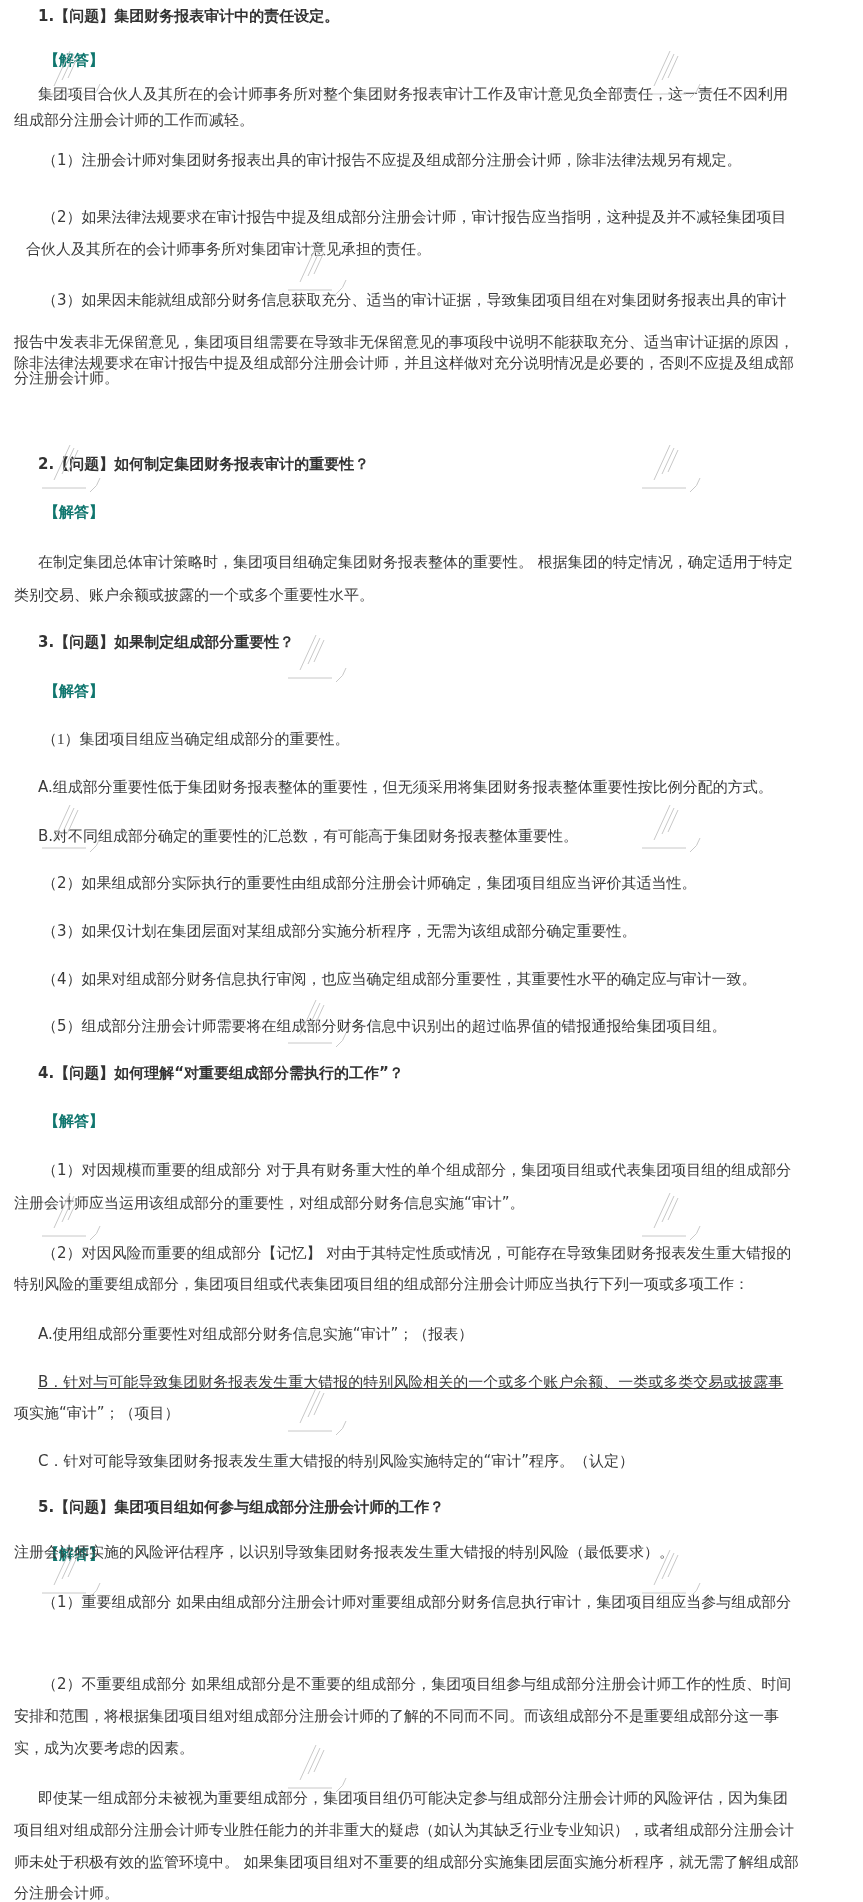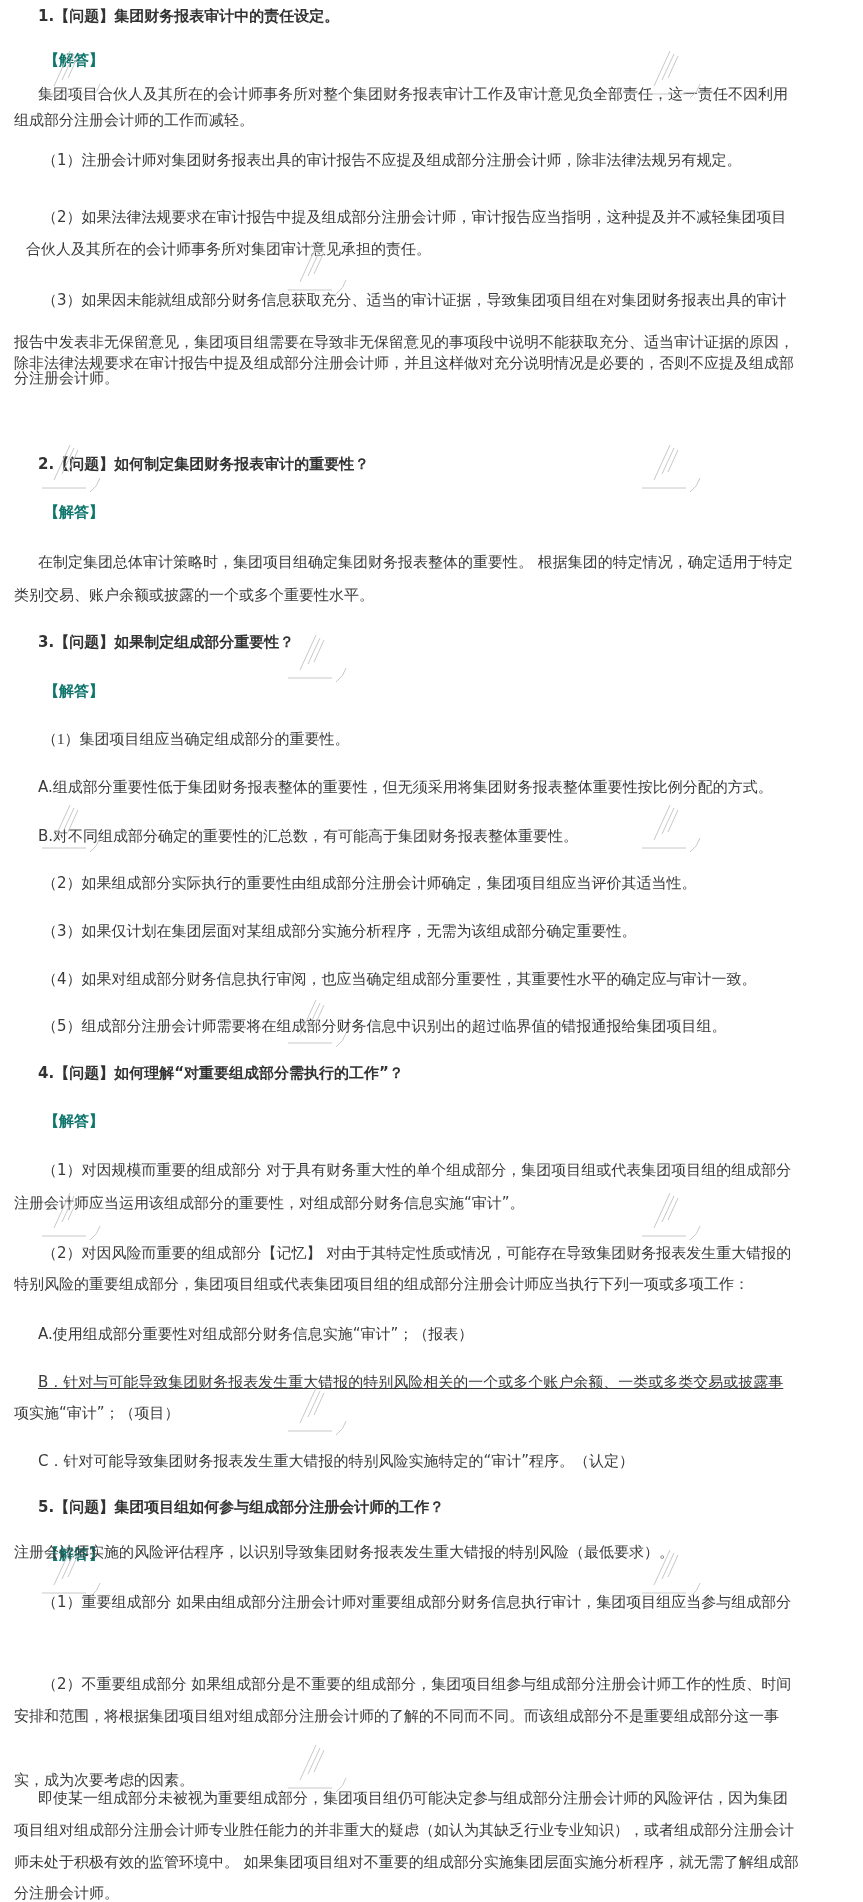--- a/index.html
+++ b/index.html
@@ -70,21 +70,21 @@
   <div class="line" style="left:38px;top:1372px;text-decoration:underline;">B．针对与可能导致集团财务报表发生重大错报的特别风险相关的一个或多个账户余额、一类或多类交易或披露事</div>
   <div class="line" style="left:14px;top:1403px;">项实施“审计”；（项目）</div>
   <div class="line" style="left:38px;top:1451px;">C．针对可能导致集团财务报表发生重大错报的特别风险实施特定的“审计”程序。（认定）</div>
 
   <div class="line q" style="left:38px;top:1497px;">5.【问题】集团项目组如何参与组成部分注册会计师的工作？</div>
   <div class="line ans" style="left:44px;top:1544px;">【解答】</div>
   <div class="line" style="left:42px;top:1592px;">（1）重要组成部分 如果由组成部分注册会计师对重要组成部分财务信息执行审计，集团项目组应当参与组成部分</div>
   <div class="line" style="left:14px;top:1542px;">注册会计师实施的风险评估程序，以识别导致集团财务报表发生重大错报的特别风险（最低要求）。</div>
   <div class="line" style="left:42px;top:1674px;">（2）不重要组成部分 如果组成部分是不重要的组成部分，集团项目组参与组成部分注册会计师工作的性质、时间</div>
   <div class="line" style="left:14px;top:1706px;">安排和范围，将根据集团项目组对组成部分注册会计师的了解的不同而不同。而该组成部分不是重要组成部分这一事</div>
-  <div class="line" style="left:14px;top:1738px;margin-top:32px;">实，成为次要考虑的因素。</div>
+  <div class="line" style="left:14px;top:1738px;">实，成为次要考虑的因素。</div>
   <div class="line" style="left:38px;top:1788px;">即使某一组成部分未被视为重要组成部分，集团项目组仍可能决定参与组成部分注册会计师的风险评估，因为集团</div>
   <div class="line" style="left:14px;top:1820px;">项目组对组成部分注册会计师专业胜任能力的并非重大的疑虑（如认为其缺乏行业专业知识），或者组成部分注册会计</div>
   <div class="line" style="left:14px;top:1852px;">师未处于积极有效的监管环境中。 如果集团项目组对不重要的组成部分实施集团层面实施分析程序，就无需了解组成部</div>
   <div class="line" style="left:14px;top:1883px;">分注册会计师。</div>
 
   <svg class="wm" style="left:40px;top:46px;" viewBox="0 0 90 70">
     <path d="M30 5 L14 40 M34 8 L22 34 M38 10 L28 32 M2 48 L46 48 M60 38 Q58 46 50 52" stroke="#c8c8c8" stroke-width="1" fill="none"></path>
   </svg>
   <svg class="wm" style="left:640px;top:46px;" viewBox="0 0 90 70">
     <path d="M30 5 L14 40 M34 8 L22 34 M38 10 L28 32 M2 48 L46 48 M60 38 Q58 46 50 52" stroke="#c8c8c8" stroke-width="1" fill="none"></path>

